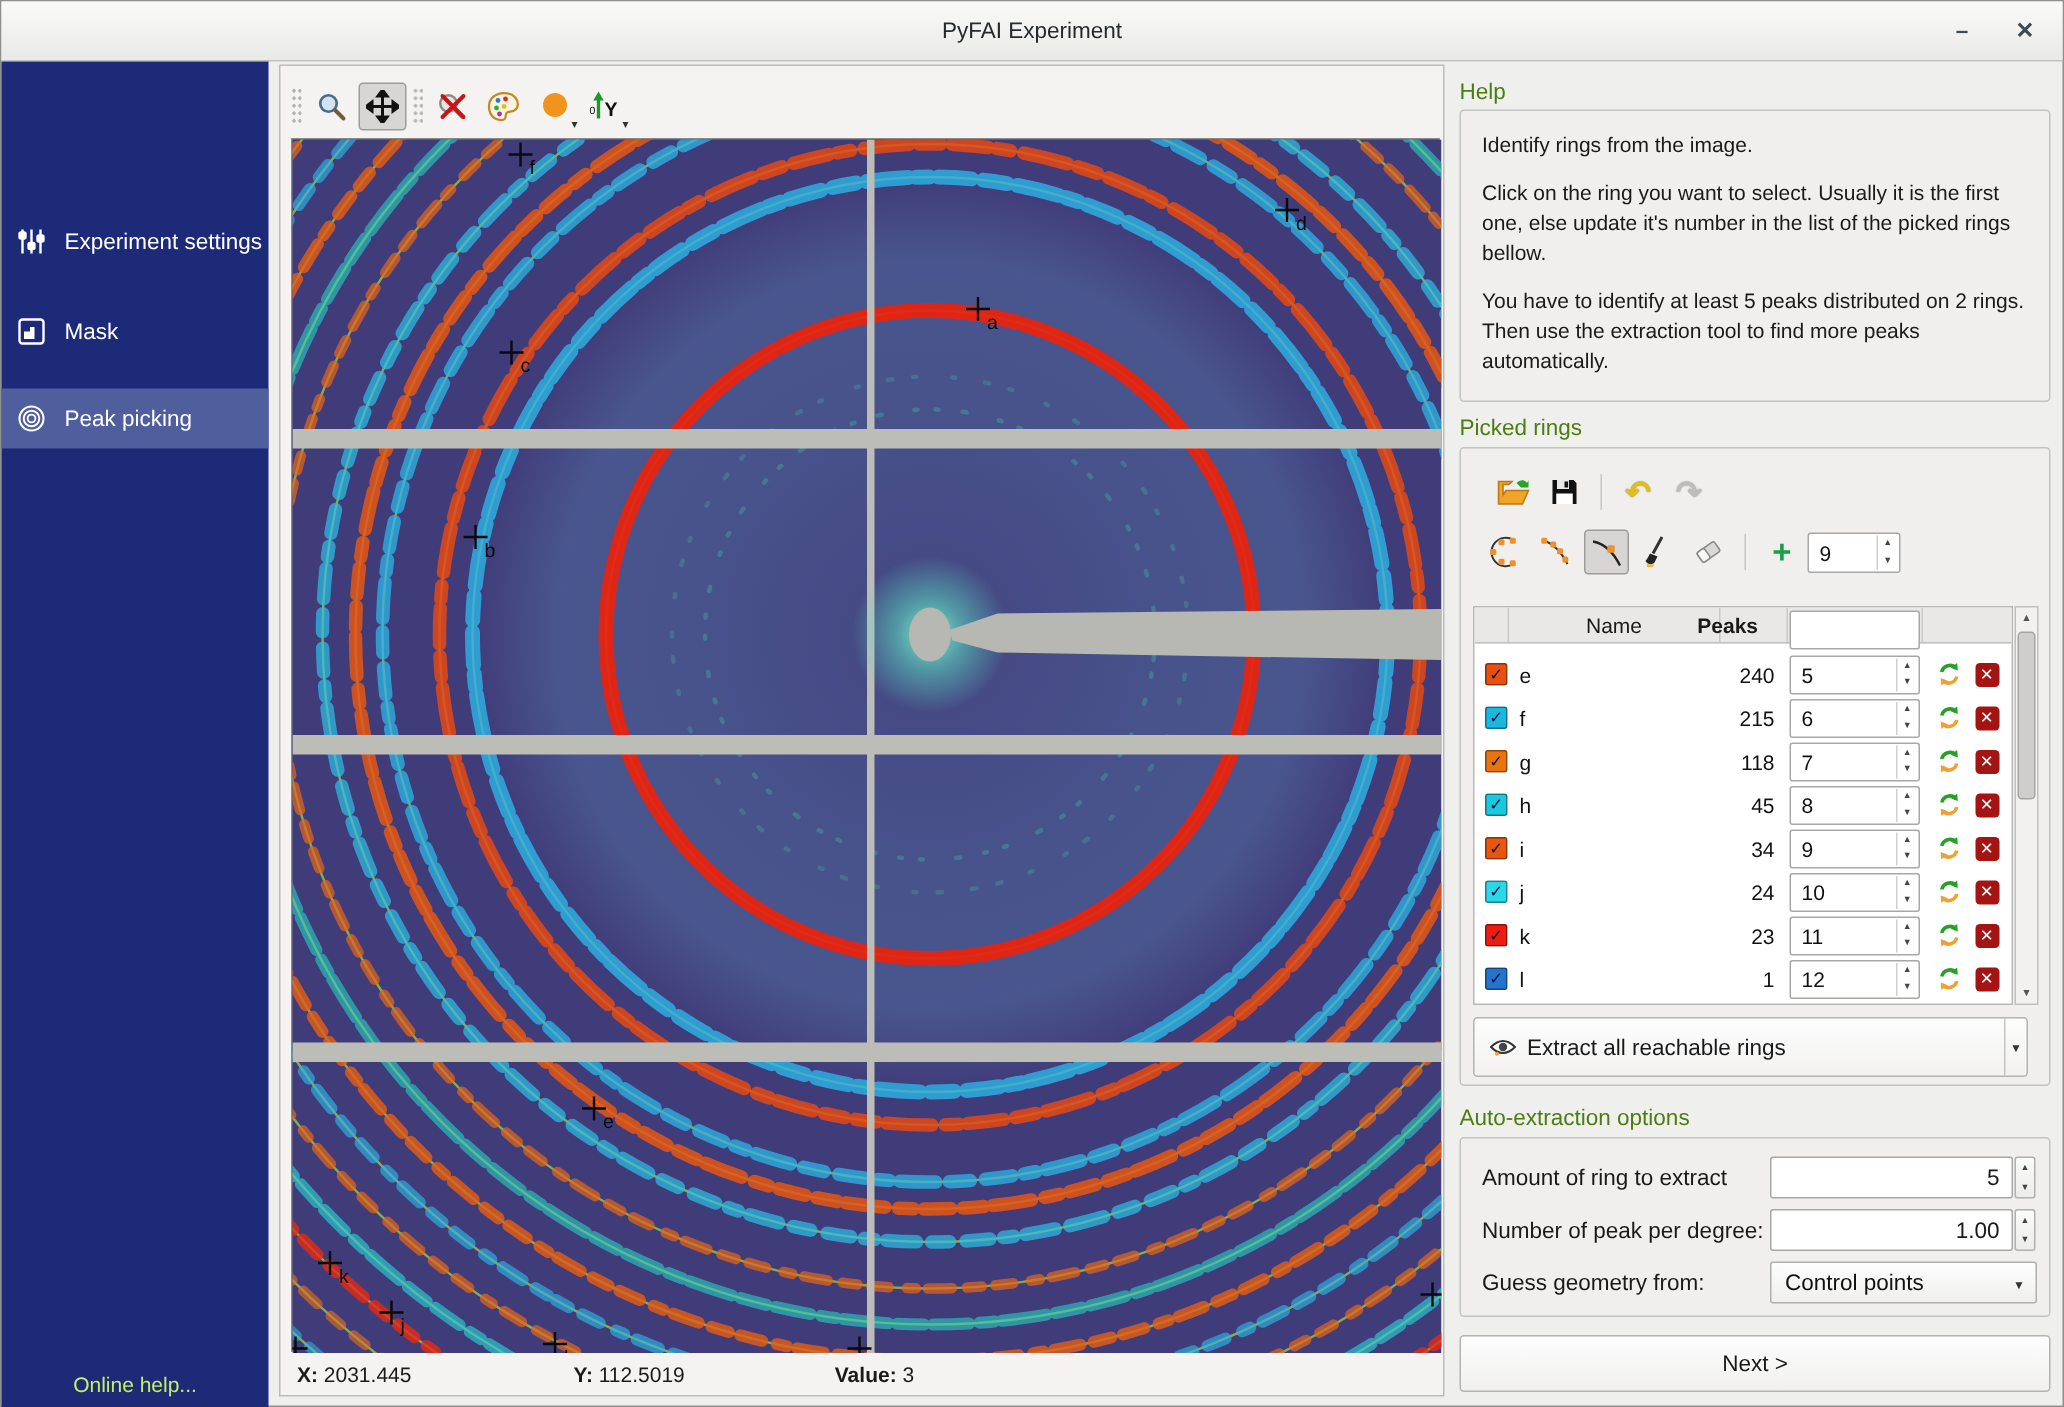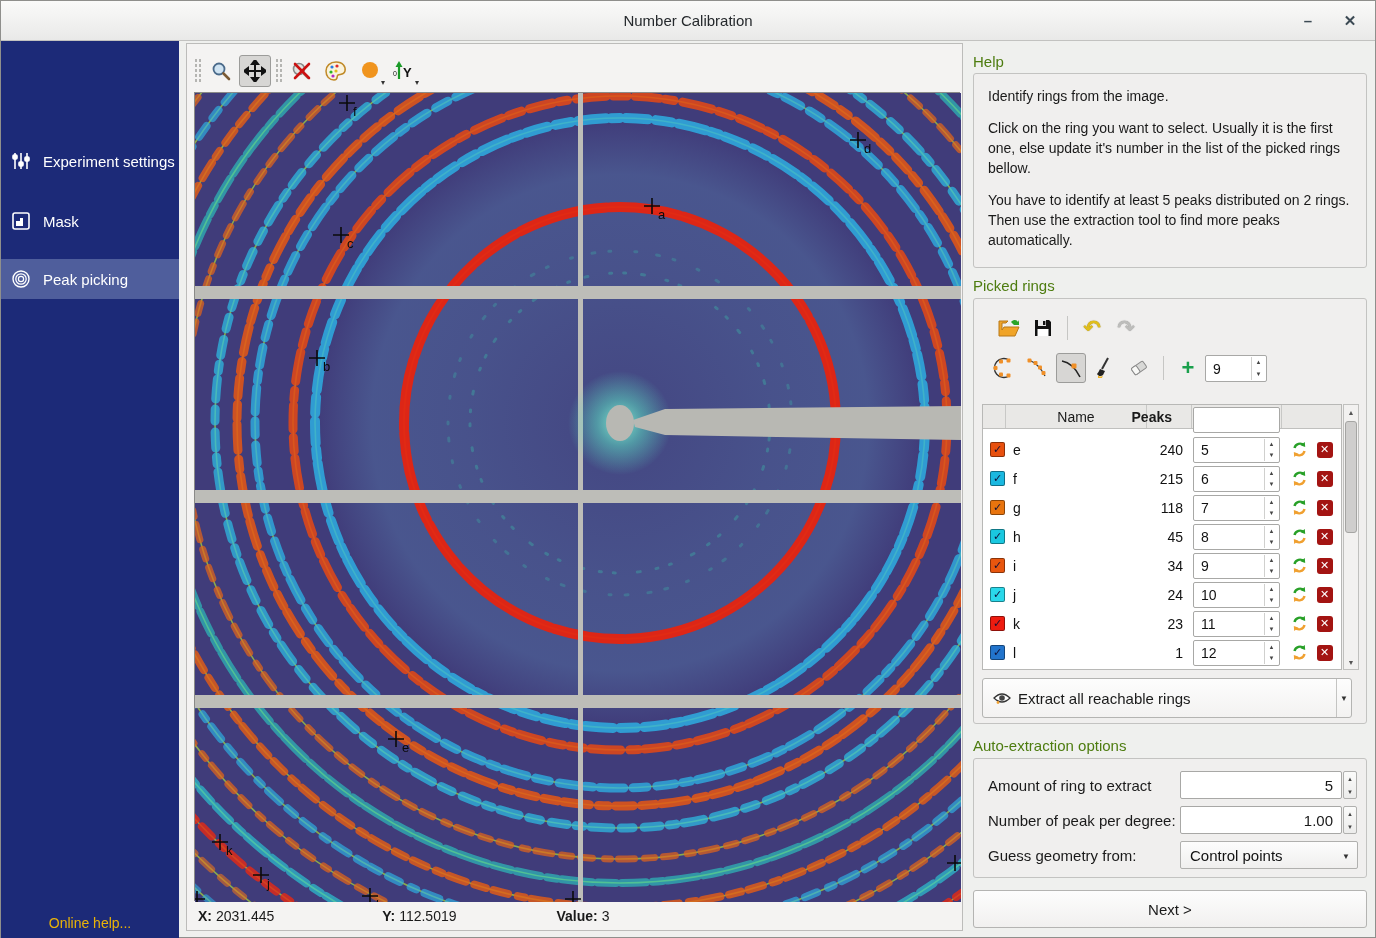--- a/index.html
+++ b/index.html
@@ -16,21 +16,21 @@
   .win-btn.min { right:52px; }
   .win-btn.close { right:10px; }
 
   
   .sidebar { position:absolute; left:0; top:40px; width:178px; height:898px; background:#1c2a78; }
   .side-item { position:absolute; left:0; width:178px; height:40px; display:flex; align-items:center;
     color:#ffffff; font-size:15px; cursor:default; }
   .side-item .s-icon { width:20px; height:20px; margin:0 12px 0 10px; flex:none; }
   .side-item.selected { background:#4f5e9c; }
   .online-help { position:absolute; left:0; bottom:8px; width:178px; text-align:center;
-    color:#eab308; font-size:14px;margin-top:32px; }
+    color:#bef264; font-size:14px;margin-top:32px; }
 
   
   .plot-panel { position:absolute; left:185px; top:42px; width:777px; height:888px;
     background:#f4f3f2; border:1px solid #bcbcba; }
   .plot-toolbar { position:absolute; left:4px; top:8px; height:38px; display:flex; align-items:center; }
   .grip { width:7px; height:26px; margin:0 3px;
     background-image:radial-gradient(#b5b5b2 1px, transparent 1.2px);
     background-size:4px 5px; }
   .tbtn { position:relative; width:32px; height:32px; margin:0 1px; display:flex; align-items:center;
     justify-content:center; border:1px solid transparent; border-radius:3px; }
@@ -127,21 +127,21 @@
   .next-btn { position:absolute; left:10px; top:847px; width:394px; height:38px;
     background:linear-gradient(#fdfdfd,#f1f0ef); border:1px solid #b4b4b2; border-radius:3px;
     font-size:15px; color:#1a1a1a; display:flex; align-items:center; justify-content:center; }
 </style>
 </head>
 <body>
 
 <div class="window">
 
   <div class="titlebar">
-    <span class="title">Number Calibration</span>
+    <span class="title">PyFAI Experiment</span>
     <span class="win-btn min">–</span>
     <span class="win-btn close">✕</span>
   </div>
 
   <div class="sidebar">
     <div class="side-item" style="top:100px">
       <svg class="s-icon" viewBox="0 0 20 20">
         <g stroke="#fff" stroke-width="1.6" fill="#fff">
           <line x1="4" y1="2" x2="4" y2="18"></line>
             <rect x="2" y="4" width="4" height="4" rx="1"></rect>

